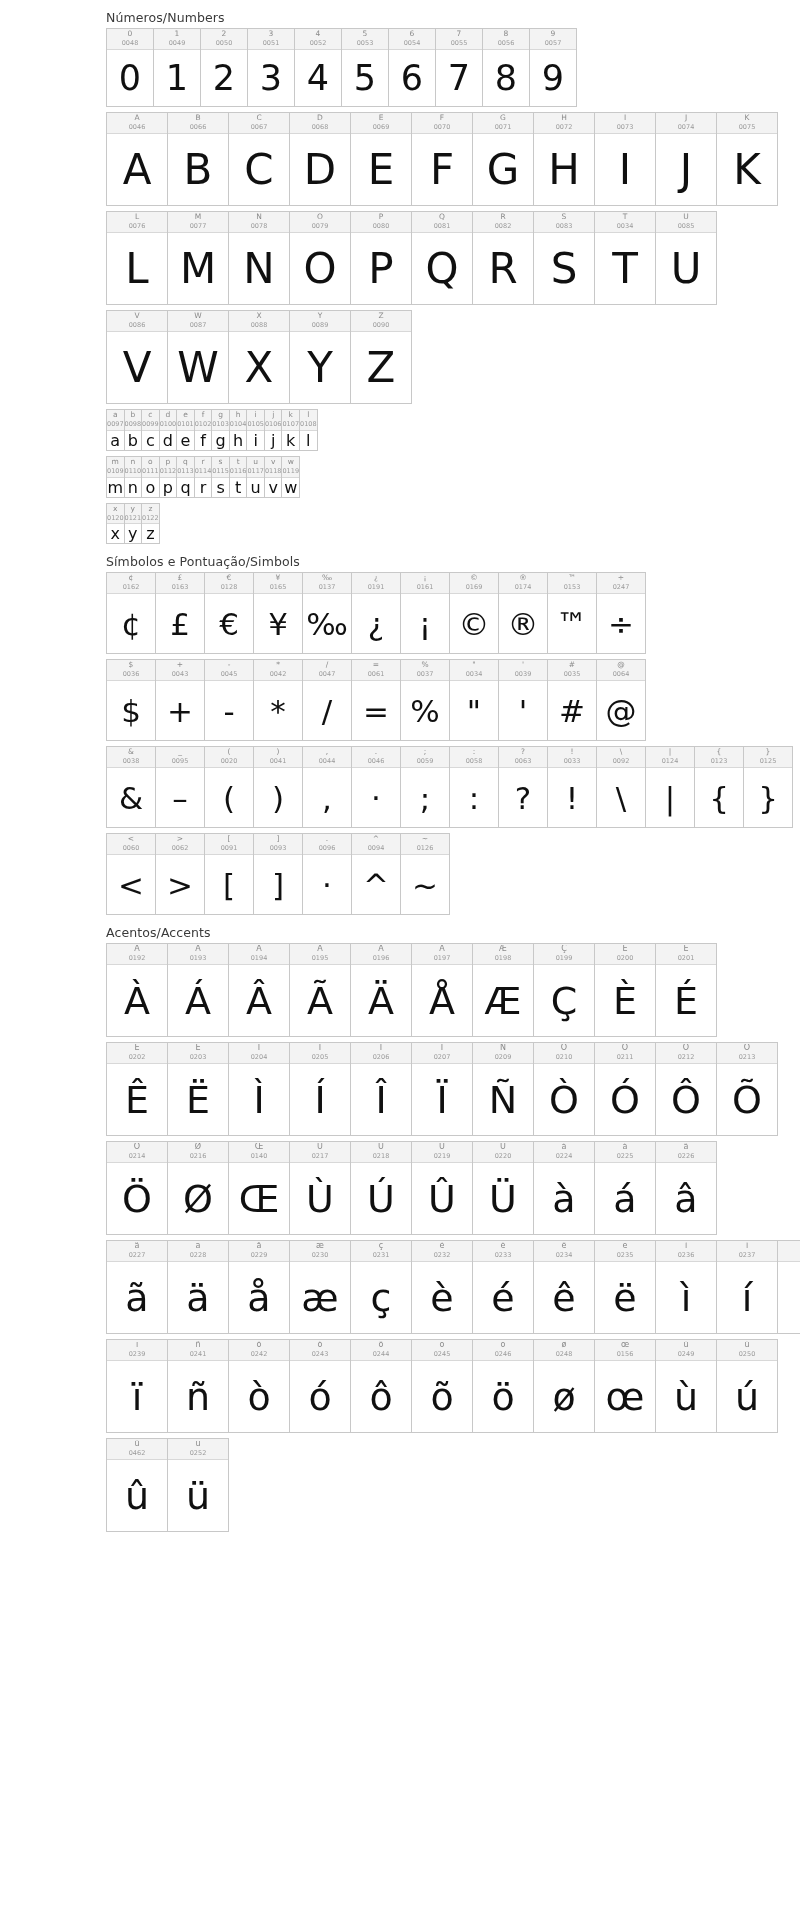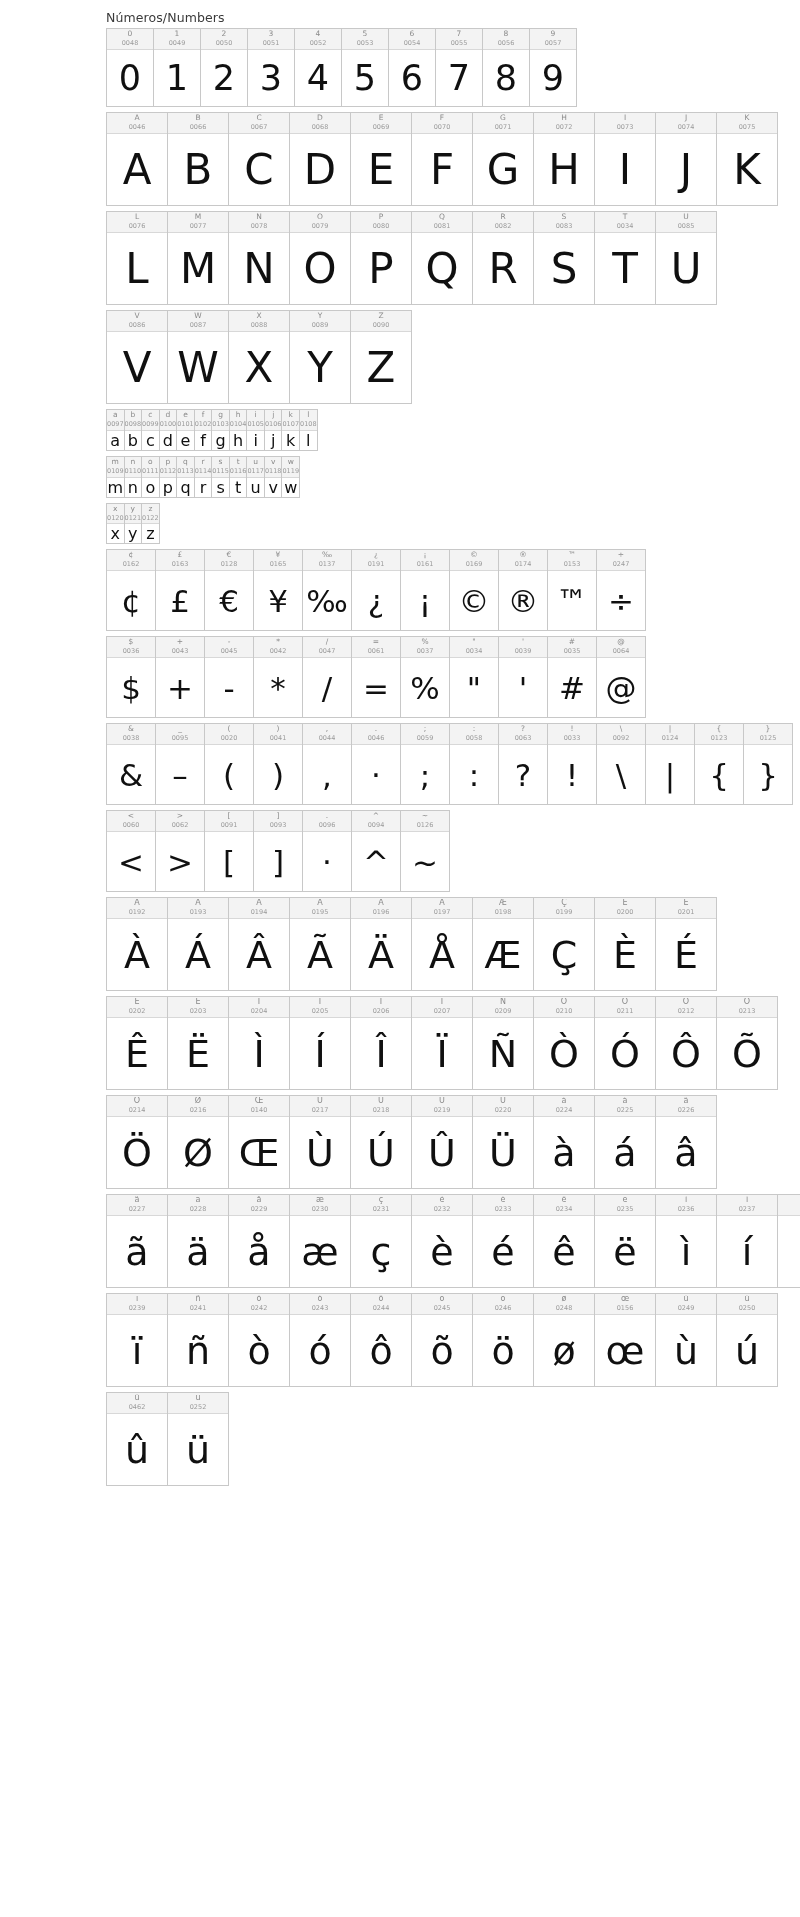--- a/index.html
+++ b/index.html
@@ -554,20 +554,21 @@
               <div class="cell-head">
                 <span class="cell-name">z</span>
                 <span class="cell-code">0122</span>
               </div>
               <div class="cell-glyph">z</div>
             </div>
           </div>
         </div>
       </div>
       <div class="section sec-symbols">
+        <div class="section-title">Símbolos e Pontuação/Simbols</div>
         <div class="rows">
           <div class="glyph-row">
             <div class="cell">
               <div class="cell-head">
                 <span class="cell-name">¢</span>
                 <span class="cell-code">0162</span>
               </div>
               <div class="cell-glyph">¢</div>
             </div>
             <div class="cell">
@@ -867,20 +868,21 @@
               <div class="cell-head">
                 <span class="cell-name">~</span>
                 <span class="cell-code">0126</span>
               </div>
               <div class="cell-glyph">~</div>
             </div>
           </div>
         </div>
       </div>
       <div class="section sec-accents">
+        <div class="section-title">Acentos/Accents</div>
         <div class="rows">
           <div class="glyph-row">
             <div class="cell">
               <div class="cell-head">
                 <span class="cell-name">À</span>
                 <span class="cell-code">0192</span>
               </div>
               <div class="cell-glyph">À</div>
             </div>
             <div class="cell">

